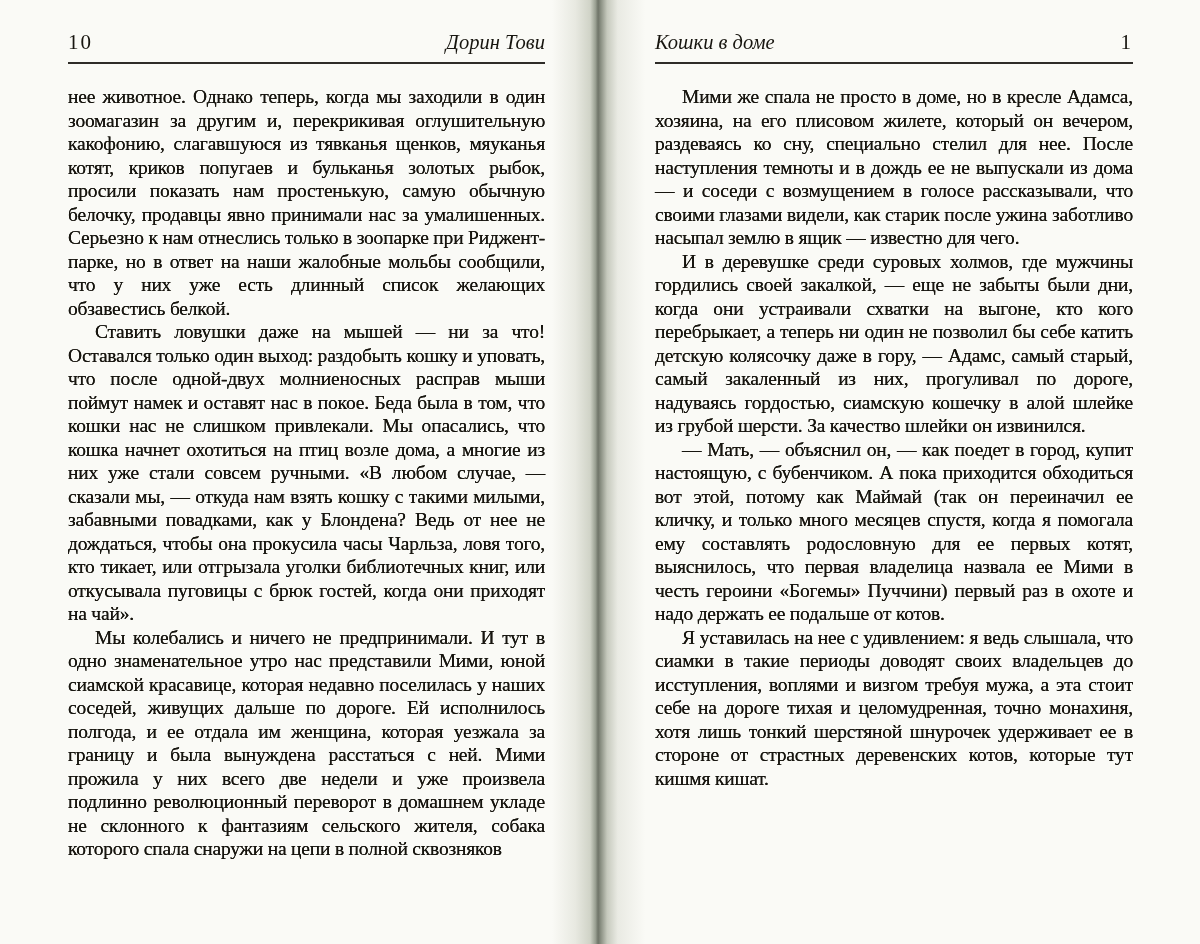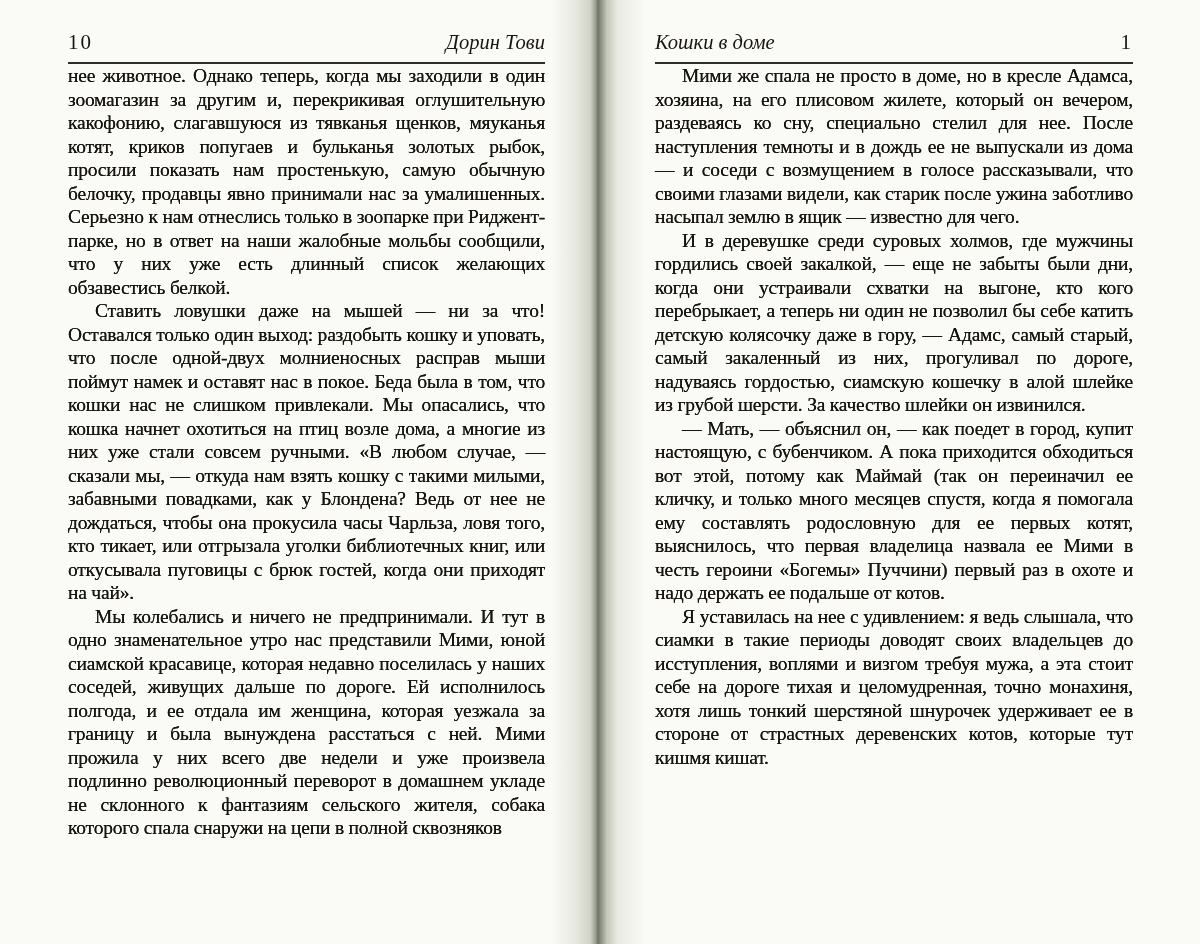--- a/index.html
+++ b/index.html
@@ -54,20 +54,21 @@
   }
   .page-number{
     letter-spacing:2px;
     font-size:21px;
   }
   .running-title{
     font-style:italic;
     font-size:20.5px;
   }
   .page-body{
+    margin-top:21px;
     font-size:19.5px;
     line-height:23.5px;
     text-align:justify;
     letter-spacing:-0.2px;
     text-shadow:0 0 0.4px currentColor;
   }
   .page-body p{
     margin:0;
   }
   .page-body p.indent{

